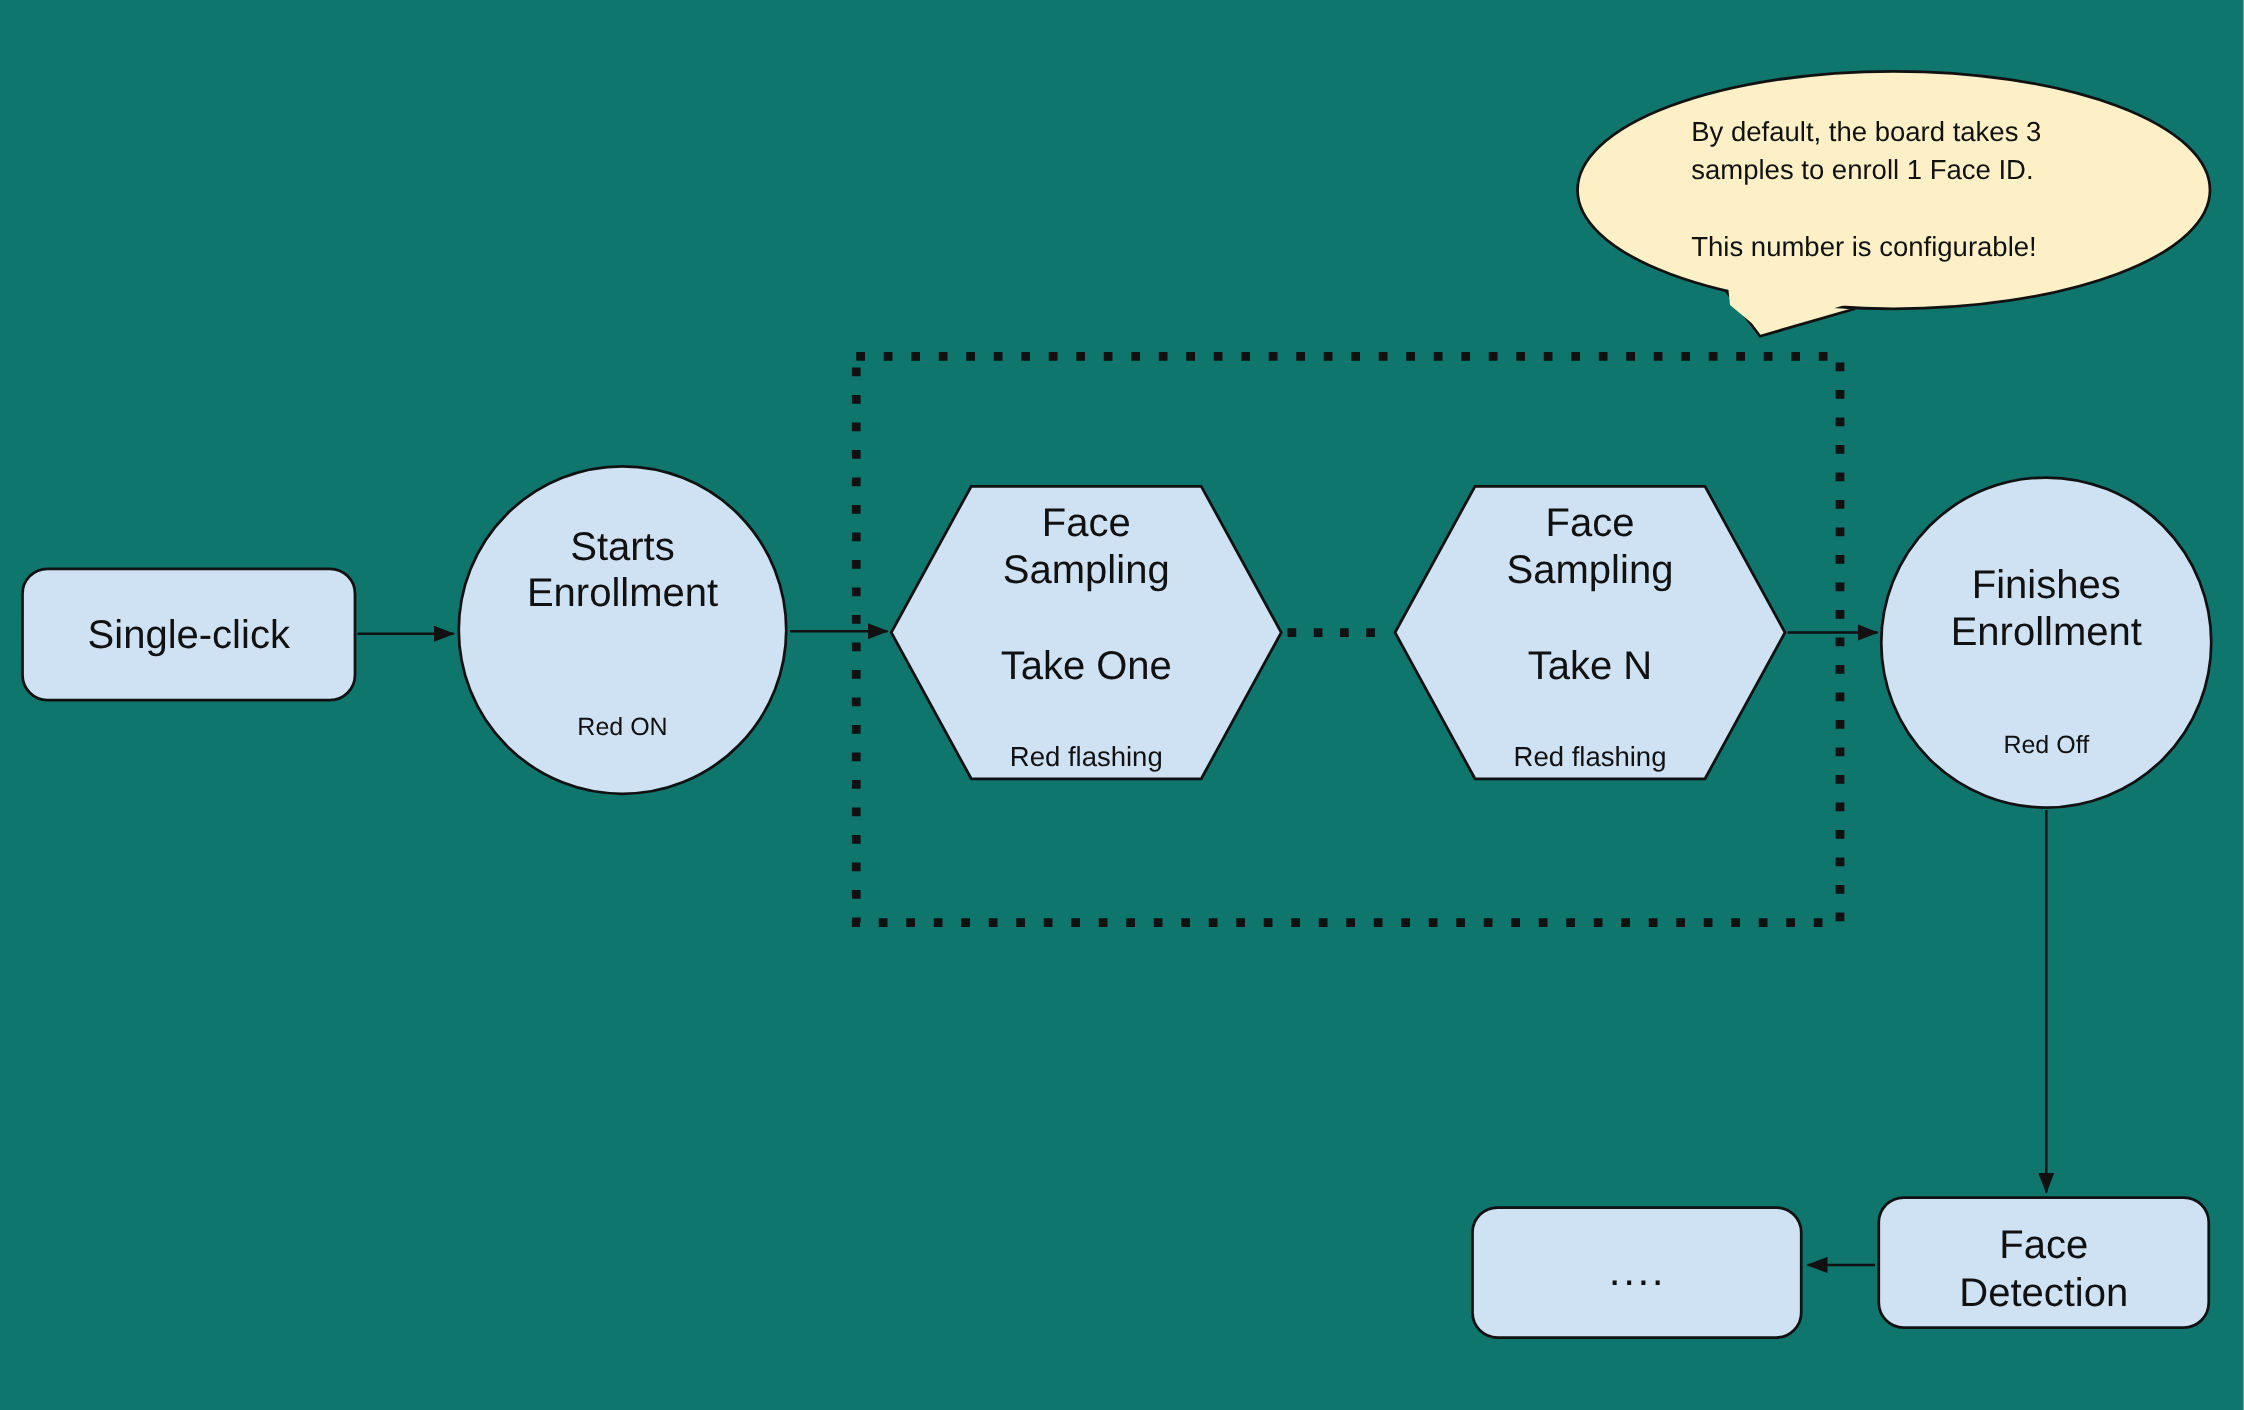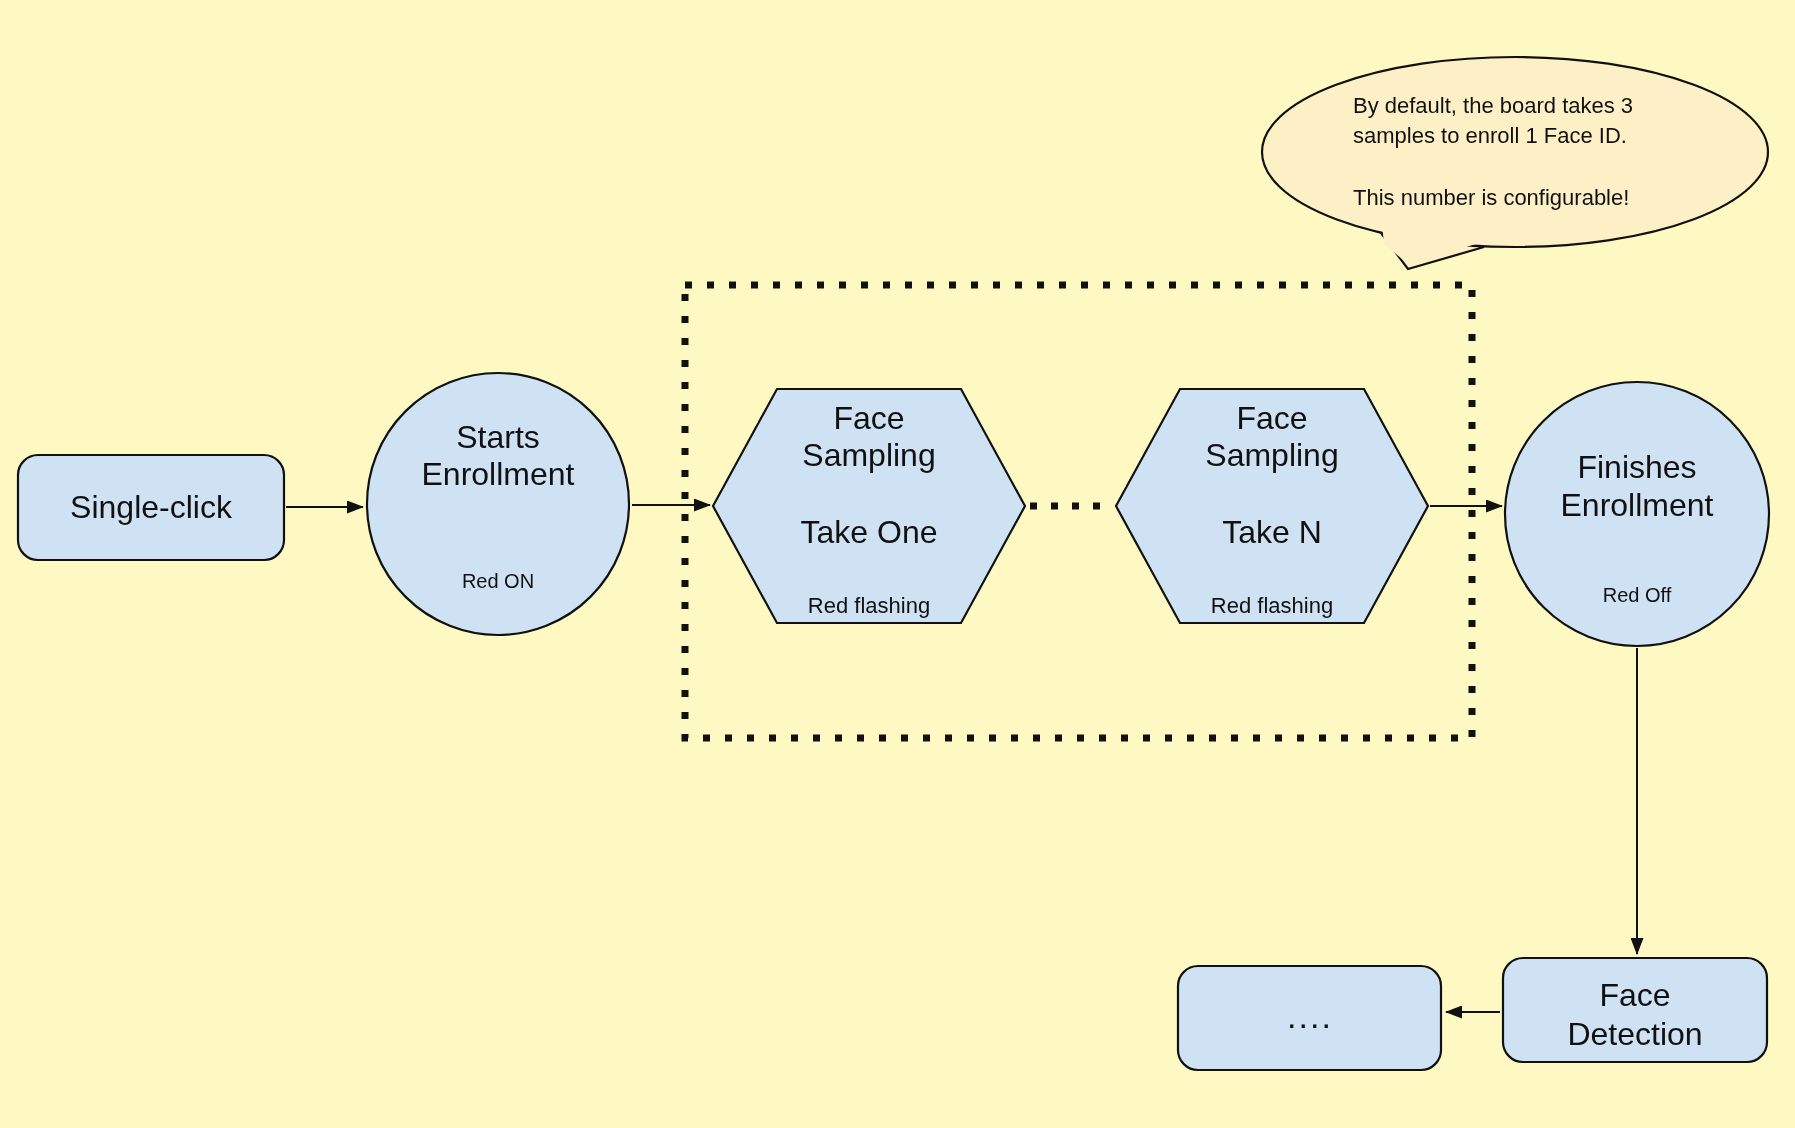--- a/index.html
+++ b/index.html
@@ -4,21 +4,21 @@
 <style>
   html, body {
     margin: 0;
     padding: 0;
     background: #ffffff;
   }
   .canvas {
     position: relative;
     width: 1795px;
     height: 1128px;
-    background: #fef9c3;
+    background: #0f766e;
     font-family: "Liberation Sans", "DejaVu Sans", sans-serif;
     overflow: hidden;
   }
   svg { display: block; }
   text {
     font-family: "Liberation Sans", "DejaVu Sans", sans-serif;
     fill: #111111;
   }
   .node-label   { font-size: 32px; text-anchor: middle; }
   .status-label { font-size: 22px; text-anchor: middle; }

